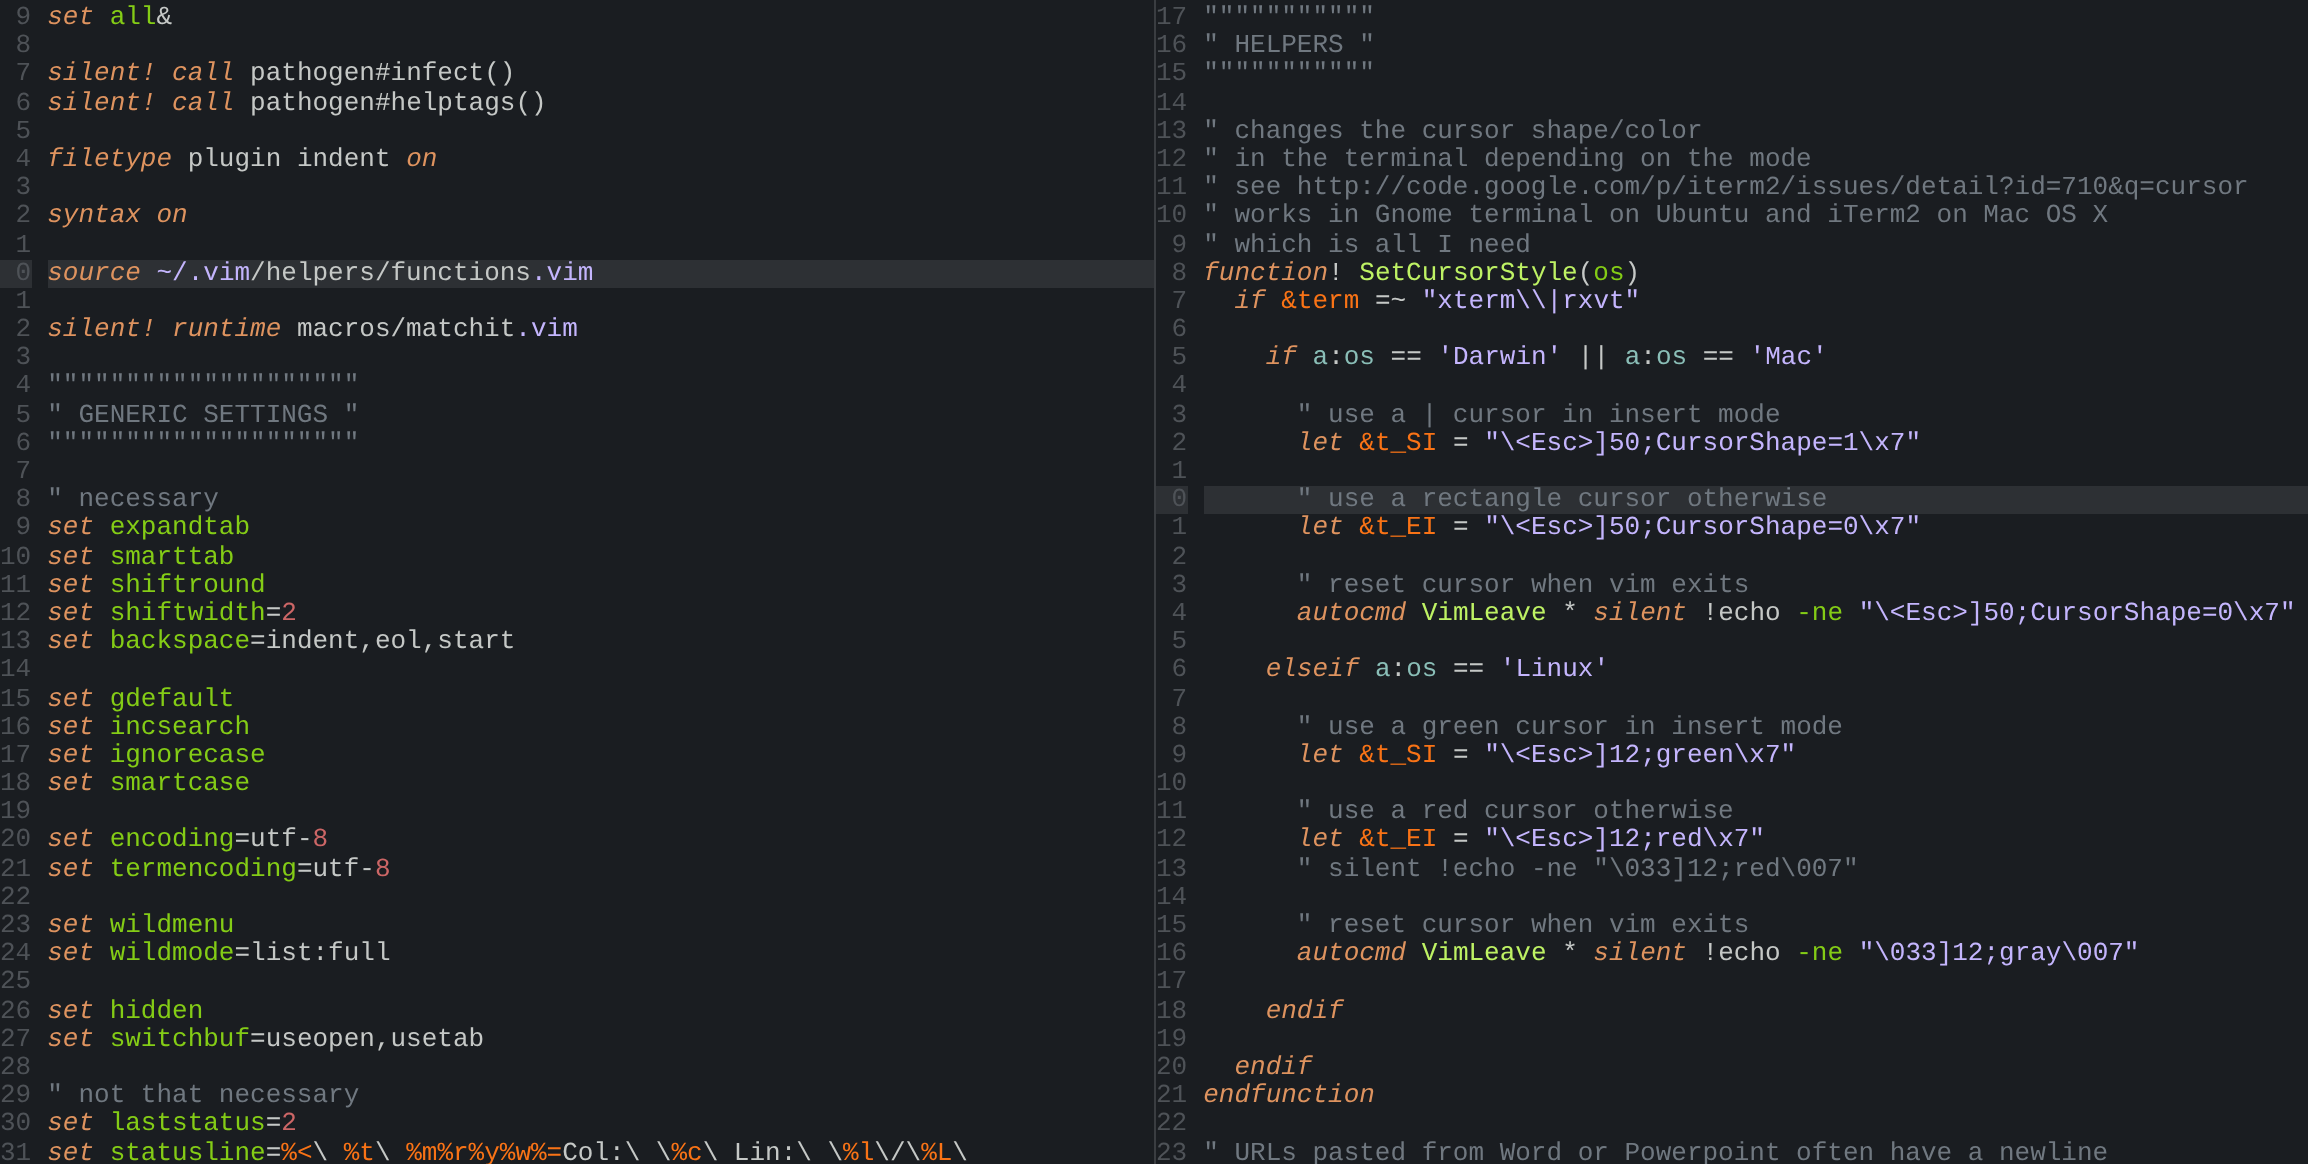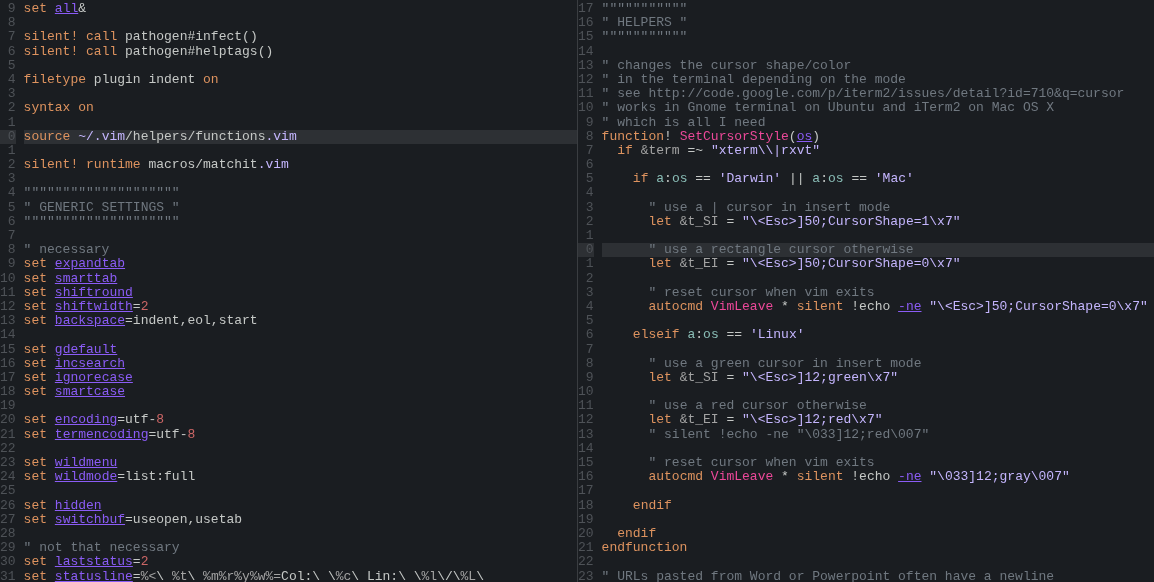--- a/index.html
+++ b/index.html
@@ -31,28 +31,28 @@
     padding: 2px 0 0 2px;
     white-space: pre;
     overflow: hidden;
     flex: 1;
   }
   .line { height: 14.2px; }
   .hl {
     background: #2d3034;
   }
   
-  .kw   { color: #de935f; }     
-  .id   { color: #8b5cf6; text-decoration: underline; }     
+  .kw   { color: #de935f; font-style: italic; }     
+  .id   { color: #84cc16; }     
   .str  { color: #c4b5fd; }     
   .cmt  { color: #707880; }     
   .num  { color: #cc6666; }     
   .op   { color: #c5c8c6; }     
-  .fn   { color: #ec4899; }
-  .amp  { color: #a3a3a3; font-family: Liberation Mono, monospace; }
+  .fn   { color: #bef264; }
+  .amp  { color: #f97316; font-family: Liberation Mono, monospace; }
   .var  { color: #8abeb7; }
 </style>
 </head>
 <body>
 
 <div class="pane left">
   <div class="gutter" id="gutter-left"><div class="line"> 9</div><div class="line"> 8</div><div class="line"> 7</div><div class="line"> 6</div><div class="line"> 5</div><div class="line"> 4</div><div class="line"> 3</div><div class="line"> 2</div><div class="line"> 1</div><div class="line hl"> 0</div><div class="line"> 1</div><div class="line"> 2</div><div class="line"> 3</div><div class="line"> 4</div><div class="line"> 5</div><div class="line"> 6</div><div class="line"> 7</div><div class="line"> 8</div><div class="line"> 9</div><div class="line">10</div><div class="line">11</div><div class="line">12</div><div class="line">13</div><div class="line">14</div><div class="line">15</div><div class="line">16</div><div class="line">17</div><div class="line">18</div><div class="line">19</div><div class="line">20</div><div class="line">21</div><div class="line">22</div><div class="line">23</div><div class="line">24</div><div class="line">25</div><div class="line">26</div><div class="line">27</div><div class="line">28</div><div class="line">29</div><div class="line">30</div><div class="line">31</div></div>
   <div class="code" id="code-left"><div class="line"><span class="kw">set</span><span class="op"> </span><span class="id">all</span><span class="op">&amp;</span></div><div class="line">&nbsp;</div><div class="line"><span class="kw">silent!</span><span class="op"> </span><span class="kw">call</span><span class="op"> pathogen#infect</span><span class="op">()</span></div><div class="line"><span class="kw">silent!</span><span class="op"> </span><span class="kw">call</span><span class="op"> pathogen#helptags</span><span class="op">()</span></div><div class="line">&nbsp;</div><div class="line"><span class="kw">filetype</span><span class="op"> plugin indent </span><span class="kw">on</span></div><div class="line">&nbsp;</div><div class="line"><span class="kw">syntax</span><span class="op"> </span><span class="kw">on</span></div><div class="line">&nbsp;</div><div class="line hl"><span class="kw">source</span><span class="op"> </span><span class="str">~/.vim</span><span class="op">/helpers/functions</span><span class="str">.vim</span></div><div class="line">&nbsp;</div><div class="line"><span class="kw">silent!</span><span class="op"> </span><span class="kw">runtime</span><span class="op"> macros/matchit</span><span class="str">.vim</span></div><div class="line">&nbsp;</div><div class="line"><span class="cmt">""""""""""""""""""""</span></div><div class="line"><span class="cmt">" GENERIC SETTINGS "</span></div><div class="line"><span class="cmt">""""""""""""""""""""</span></div><div class="line">&nbsp;</div><div class="line"><span class="cmt">" necessary</span></div><div class="line"><span class="kw">set</span><span class="op"> </span><span class="id">expandtab</span></div><div class="line"><span class="kw">set</span><span class="op"> </span><span class="id">smarttab</span></div><div class="line"><span class="kw">set</span><span class="op"> </span><span class="id">shiftround</span></div><div class="line"><span class="kw">set</span><span class="op"> </span><span class="id">shiftwidth</span><span class="op">=</span><span class="num">2</span></div><div class="line"><span class="kw">set</span><span class="op"> </span><span class="id">backspace</span><span class="op">=indent,eol,start</span></div><div class="line">&nbsp;</div><div class="line"><span class="kw">set</span><span class="op"> </span><span class="id">gdefault</span></div><div class="line"><span class="kw">set</span><span class="op"> </span><span class="id">incsearch</span></div><div class="line"><span class="kw">set</span><span class="op"> </span><span class="id">ignorecase</span></div><div class="line"><span class="kw">set</span><span class="op"> </span><span class="id">smartcase</span></div><div class="line">&nbsp;</div><div class="line"><span class="kw">set</span><span class="op"> </span><span class="id">encoding</span><span class="op">=utf-</span><span class="num">8</span></div><div class="line"><span class="kw">set</span><span class="op"> </span><span class="id">termencoding</span><span class="op">=utf-</span><span class="num">8</span></div><div class="line">&nbsp;</div><div class="line"><span class="kw">set</span><span class="op"> </span><span class="id">wildmenu</span></div><div class="line"><span class="kw">set</span><span class="op"> </span><span class="id">wildmode</span><span class="op">=list:full</span></div><div class="line">&nbsp;</div><div class="line"><span class="kw">set</span><span class="op"> </span><span class="id">hidden</span></div><div class="line"><span class="kw">set</span><span class="op"> </span><span class="id">switchbuf</span><span class="op">=useopen,usetab</span></div><div class="line">&nbsp;</div><div class="line"><span class="cmt">" not that necessary</span></div><div class="line"><span class="kw">set</span><span class="op"> </span><span class="id">laststatus</span><span class="op">=</span><span class="num">2</span></div><div class="line"><span class="kw">set</span><span class="op"> </span><span class="id">statusline</span><span class="op">=</span><span class="amp">%&lt;</span><span class="op">\ </span><span class="amp">%t</span><span class="op">\ </span><span class="amp">%m%r%y%w%=</span><span class="op">Col:\ \</span><span class="amp">%c</span><span class="op">\ Lin:\ \</span><span class="amp">%l</span><span class="op">\/\</span><span class="amp">%L</span><span class="op">\</span></div></div>
 </div>
 <div class="pane right">

